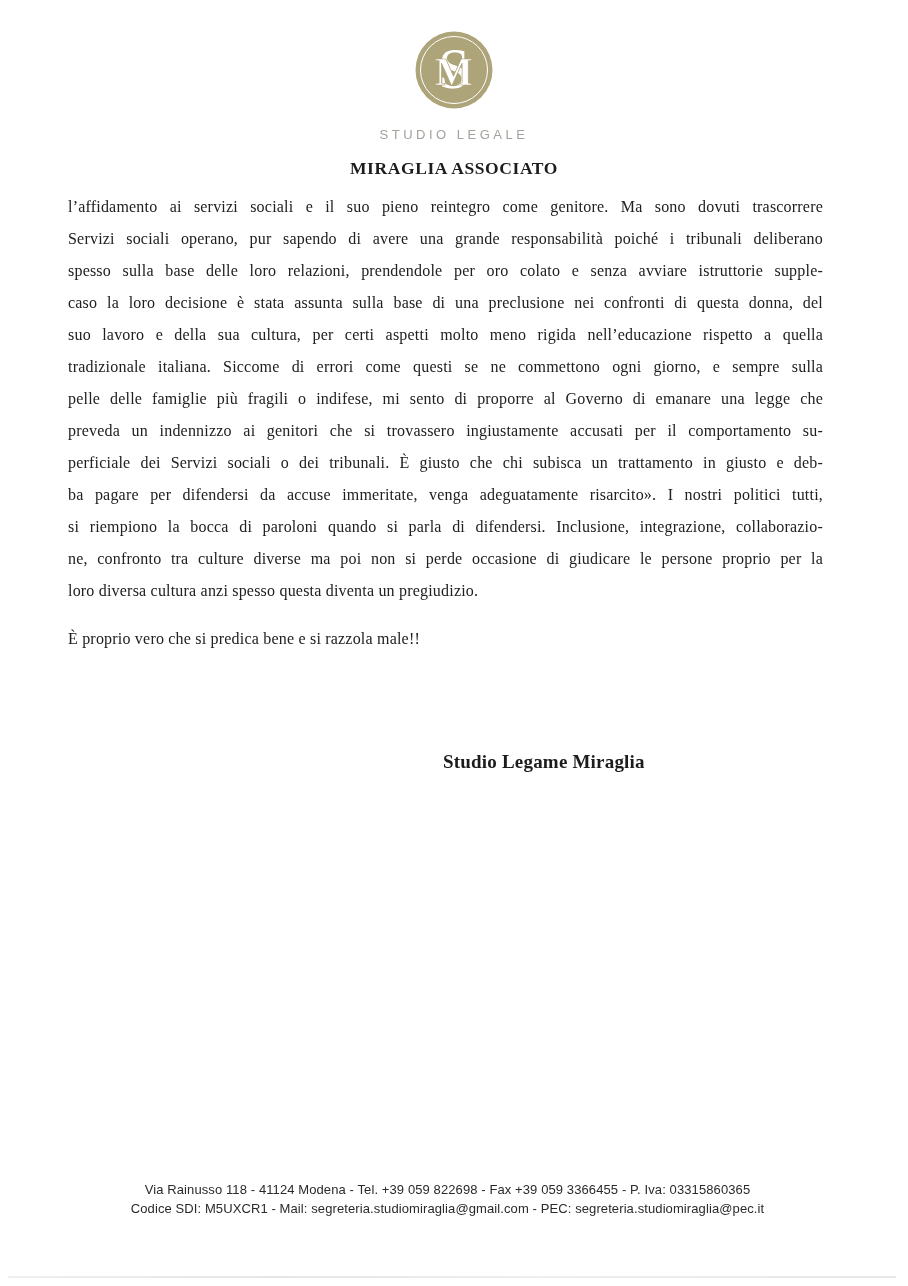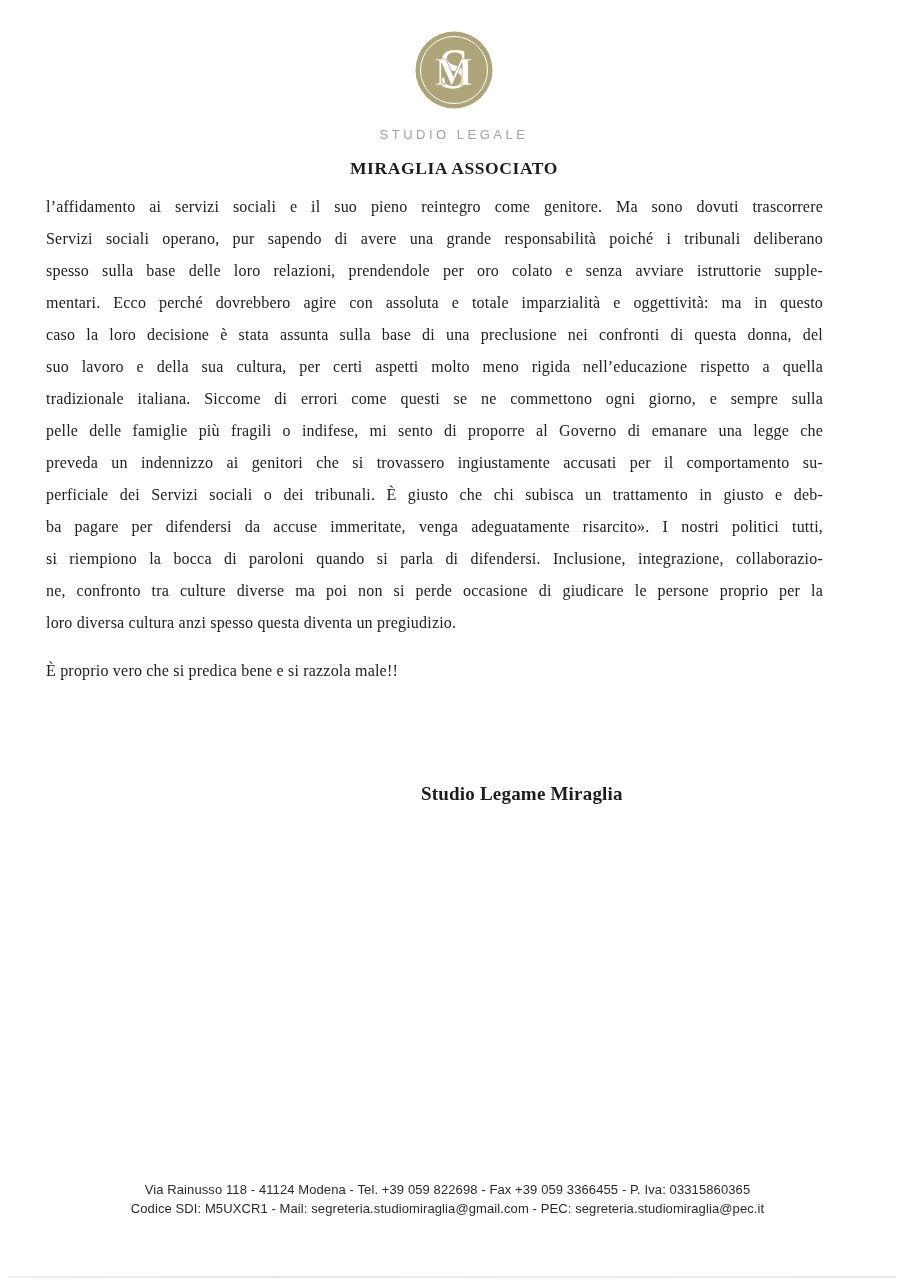--- a/index.html
+++ b/index.html
@@ -38,21 +38,21 @@
   .firm-name {
     margin-top: 16px;
     font-family: "Liberation Serif", "DejaVu Serif", serif;
     font-size: 17.5px;
     font-weight: bold;
     letter-spacing: 0.6px;
     color: #1c1c1c;
   }
   .letter-body {
     margin-top: 12px;
-    padding: 0 85px 0 46px;
+    padding: 0 85px 0 68px;
     font-size: 16px;
     color: #202020;
   }
   .body-line {
     line-height: 32px;
     height: 32px;
     white-space: nowrap;
     text-align: justify;
     text-align-last: justify;
     letter-spacing: 0.2px;
@@ -111,21 +111,20 @@
     </svg>
     <div class="studio-label">STUDIO LEGALE</div>
     <div class="firm-name">MIRAGLIA ASSOCIATO</div>
   </div>
 
   <div class="letter-body">
     <div>
         <div class="body-line">l’affidamento ai servizi sociali e il suo pieno reintegro come genitore. Ma sono dovuti trascorrere</div>
         <div class="body-line">Servizi sociali operano, pur sapendo di avere una grande responsabilità poiché i tribunali deliberano</div>
         <div class="body-line">spesso sulla base delle loro relazioni, prendendole per oro colato e senza avviare istruttorie supple-</div>
-        <div class="body-line">mentari. Ecco perché dovrebbero agire con assoluta e totale imparzialità e oggettività: ma in questo</div>
         <div class="body-line">caso la loro decisione è stata assunta sulla base di una preclusione nei confronti di questa donna, del</div>
         <div class="body-line">suo lavoro e della sua cultura, per certi aspetti molto meno rigida nell’educazione rispetto a quella</div>
         <div class="body-line">tradizionale italiana. Siccome di errori come questi se ne commettono ogni giorno, e sempre sulla</div>
         <div class="body-line">pelle delle famiglie più fragili o indifese, mi sento di proporre al Governo di emanare una legge che</div>
         <div class="body-line">preveda un indennizzo ai genitori che si trovassero ingiustamente accusati per il comportamento su-</div>
         <div class="body-line">perficiale dei Servizi sociali o dei tribunali. È giusto che chi subisca un trattamento in giusto e deb-</div>
         <div class="body-line">ba pagare per difendersi da accuse immeritate, venga adeguatamente risarcito». I nostri politici tutti,</div>
         <div class="body-line">si riempiono la bocca di paroloni quando si parla di difendersi. Inclusione, integrazione, collaborazio-</div>
         <div class="body-line">ne, confronto tra culture diverse ma poi non si perde occasione di giudicare le persone proprio per la</div>
         <div class="body-line last">loro diversa cultura anzi spesso questa diventa un pregiudizio.</div>

